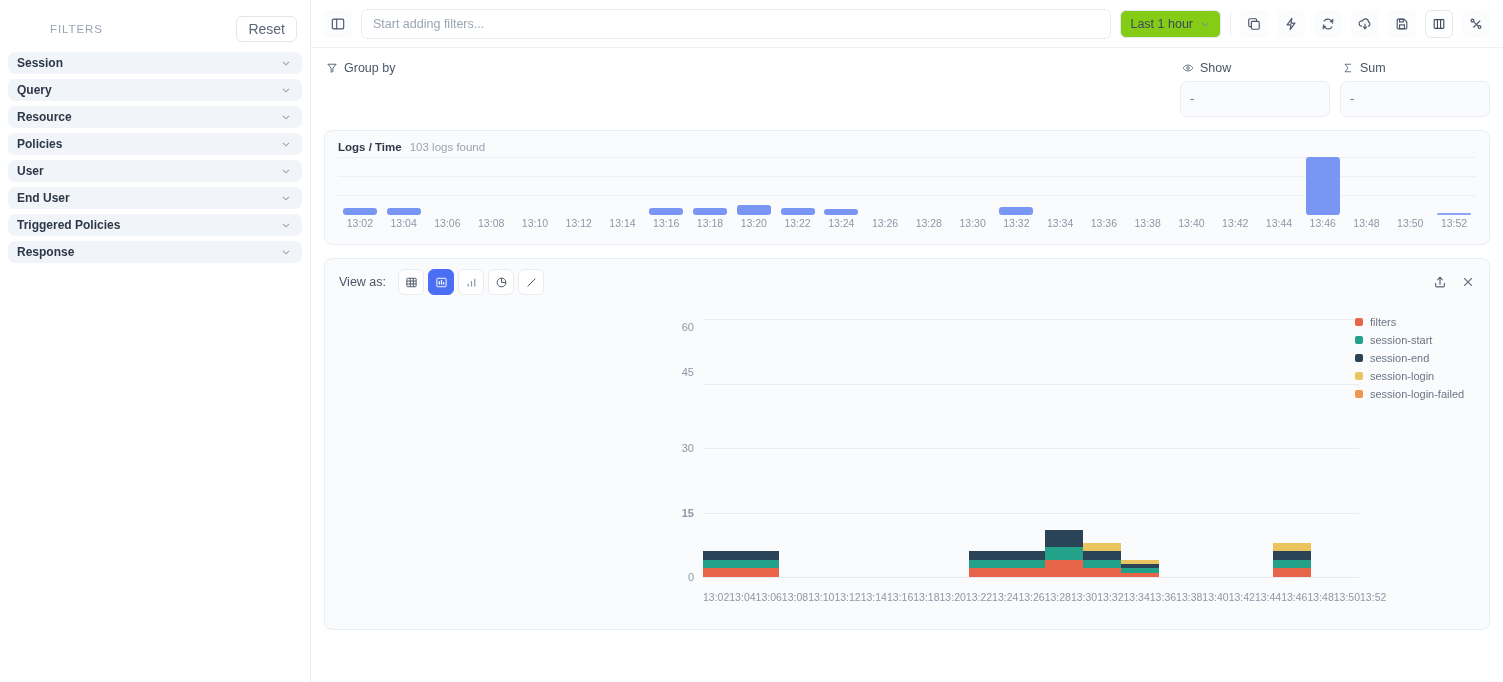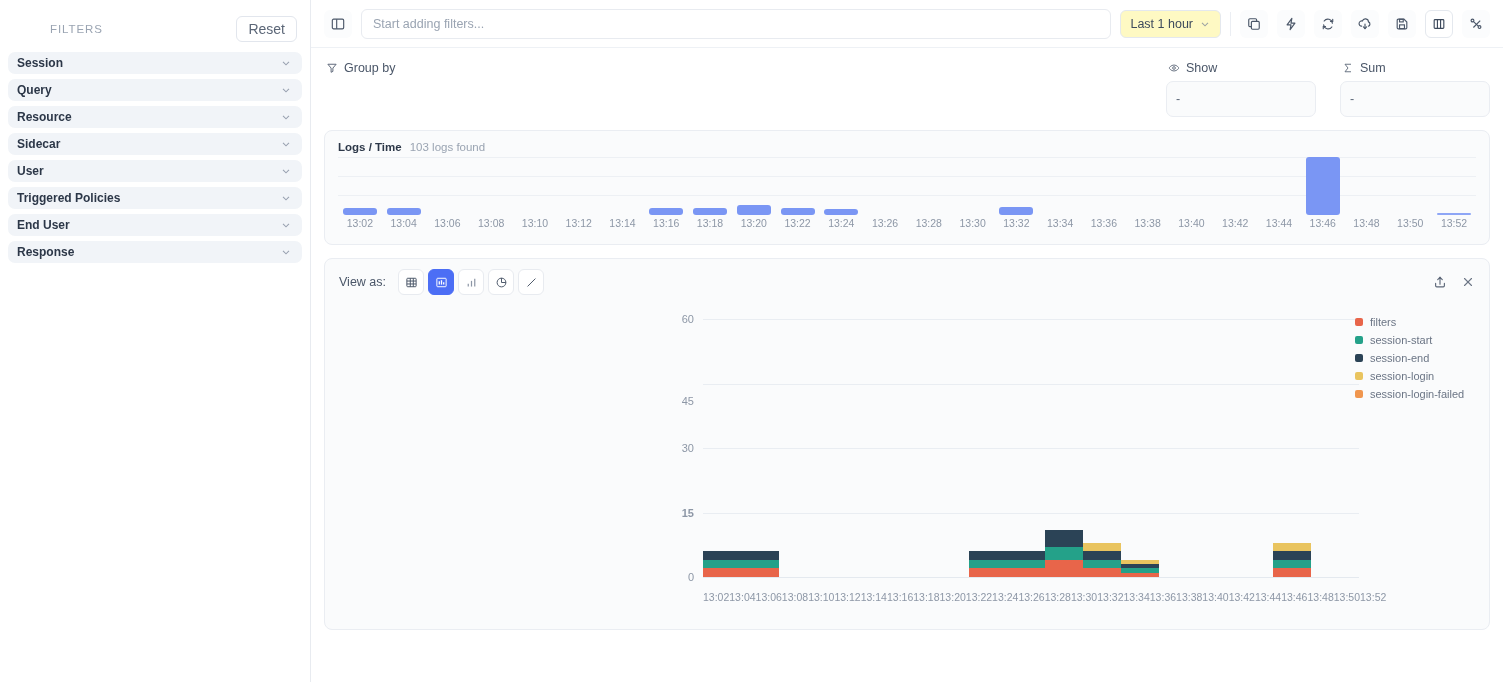--- a/index.html
+++ b/index.html
@@ -59,26 +59,26 @@
   .icon-btn svg { display: block; }
   .filter-input {
     flex: 1; height: 30px; border: 1px solid #e8ebf0; border-radius: 6px;
     background: #fff; font-size: 12.5px; color: #2c3748;
     padding: 0 11px; font-family: inherit; outline: none;
   }
   .filter-input::placeholder { color: #9aa4b2; }
   .timerange {
     display: flex; align-items: center; gap: 6px; cursor: pointer;
     border: 1px solid #e4e8ee; border-radius: 6px; height: 28px;
-    padding: 0 9px; background: #fef9c3; font-size: 12.5px; color: #3d4a5c; flex: none;
+    padding: 0 9px; background: #84cc16; font-size: 12.5px; color: #3d4a5c; flex: none;
   }
   .tb-sep { width: 1px; height: 24px; background: #ebeef3; flex: none; }
 
   
-  .gb-row { display: flex; gap: 24px; padding: 9px 13px 0 13px; }
+  .gb-row { display: flex; gap: 10px; padding: 9px 13px 0 13px; }
   .gb-col { display: flex; flex-direction: column; }
   .gb-col.grow { flex: 1; }
   .gb-col.fixed { width: 150px; }
   .gb-label {
     display: flex; align-items: center; gap: 6px;
     font-size: 12.5px; color: #4a5668; font-weight: 400;
     height: 22px; padding-left: 2px;
   }
   .gb-box {
     height: 36px; border: 1px solid #eaedf2; border-radius: 7px;
@@ -172,39 +172,39 @@
             <path d="M4 6.5L8 10.5L12 6.5"></path>
           </svg>
         </div>
         <div class="filter-group">
           <span class="lbl">Resource</span>
           <svg class="chev" viewBox="0 0 16 16" fill="none" stroke="#7b8699" stroke-width="1.4">
             <path d="M4 6.5L8 10.5L12 6.5"></path>
           </svg>
         </div>
         <div class="filter-group">
-          <span class="lbl">Sidecar</span>
+          <span class="lbl">Policies</span>
           <svg class="chev" viewBox="0 0 16 16" fill="none" stroke="#7b8699" stroke-width="1.4">
             <path d="M4 6.5L8 10.5L12 6.5"></path>
           </svg>
         </div>
         <div class="filter-group">
           <span class="lbl">User</span>
           <svg class="chev" viewBox="0 0 16 16" fill="none" stroke="#7b8699" stroke-width="1.4">
             <path d="M4 6.5L8 10.5L12 6.5"></path>
           </svg>
         </div>
         <div class="filter-group">
+          <span class="lbl">End User</span>
+          <svg class="chev" viewBox="0 0 16 16" fill="none" stroke="#7b8699" stroke-width="1.4">
+            <path d="M4 6.5L8 10.5L12 6.5"></path>
+          </svg>
+        </div>
+        <div class="filter-group">
           <span class="lbl">Triggered Policies</span>
-          <svg class="chev" viewBox="0 0 16 16" fill="none" stroke="#7b8699" stroke-width="1.4">
-            <path d="M4 6.5L8 10.5L12 6.5"></path>
-          </svg>
-        </div>
-        <div class="filter-group">
-          <span class="lbl">End User</span>
           <svg class="chev" viewBox="0 0 16 16" fill="none" stroke="#7b8699" stroke-width="1.4">
             <path d="M4 6.5L8 10.5L12 6.5"></path>
           </svg>
         </div>
         <div class="filter-group">
           <span class="lbl">Response</span>
           <svg class="chev" viewBox="0 0 16 16" fill="none" stroke="#7b8699" stroke-width="1.4">
             <path d="M4 6.5L8 10.5L12 6.5"></path>
           </svg>
         </div>
@@ -564,23 +564,23 @@
                 <div class="stack"></div>
               </div>
             </div>
         <div class="gridline" style="top: 258px;"></div>
             <div class="ylabel" style="top: 258px;">0</div>
             <div class="gridline" style="top: 193.5px;"></div>
             <div class="ylabel" style="top: 193.5px; font-weight: bold;">15</div>
             <div class="gridline" style="top: 129px;"></div>
             <div class="ylabel" style="top: 129px;">30</div>
             <div class="gridline" style="top: 64.5px;"></div>
-            <div class="ylabel" style="top: 82px;">45</div>
+            <div class="ylabel" style="top: 53px;">45</div>
             <div class="gridline" style="top: 0px;"></div>
-            <div class="ylabel" style="top: 0px; padding-left: 26px;">60</div>
+            <div class="ylabel" style="top: 8px; padding-left: 26px;">60</div>
           </div>
         <div class="axisline"></div>
         <div class="xaxis" id="xaxis">
             <div class="xtick">13:02</div>
             <div class="xtick">13:04</div>
             <div class="xtick">13:06</div>
             <div class="xtick">13:08</div>
             <div class="xtick">13:10</div>
             <div class="xtick">13:12</div>
             <div class="xtick">13:14</div>

